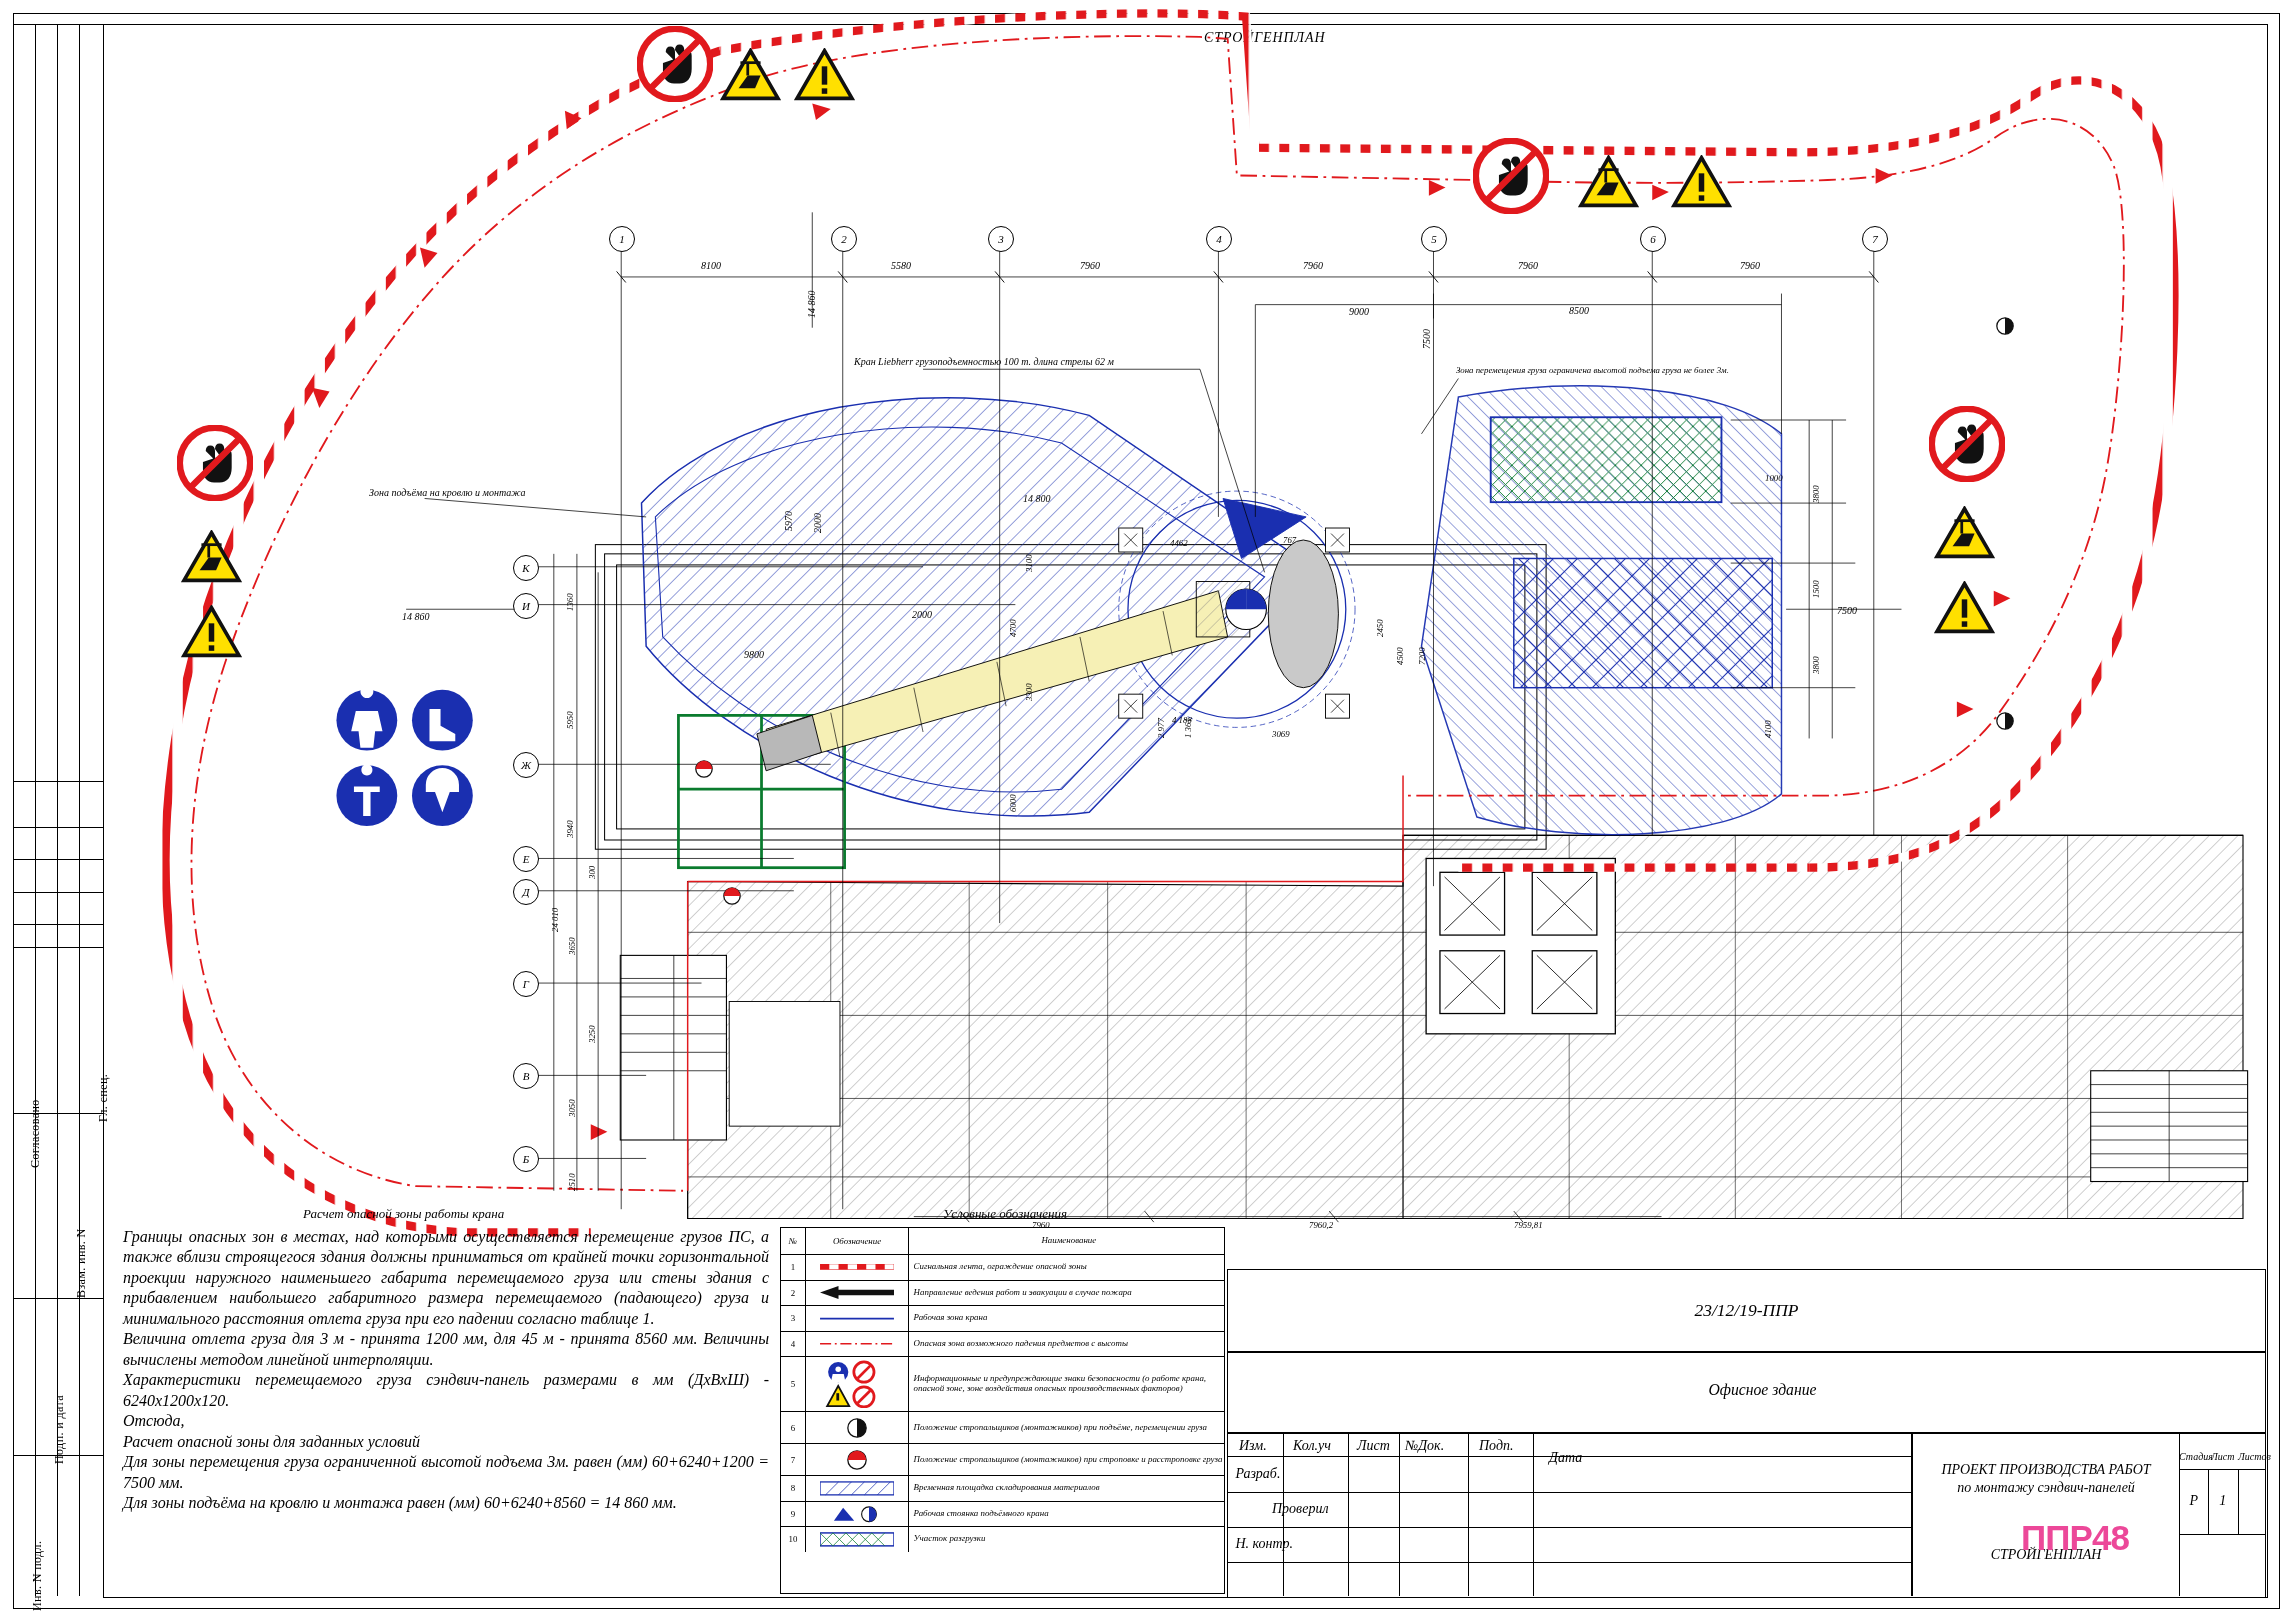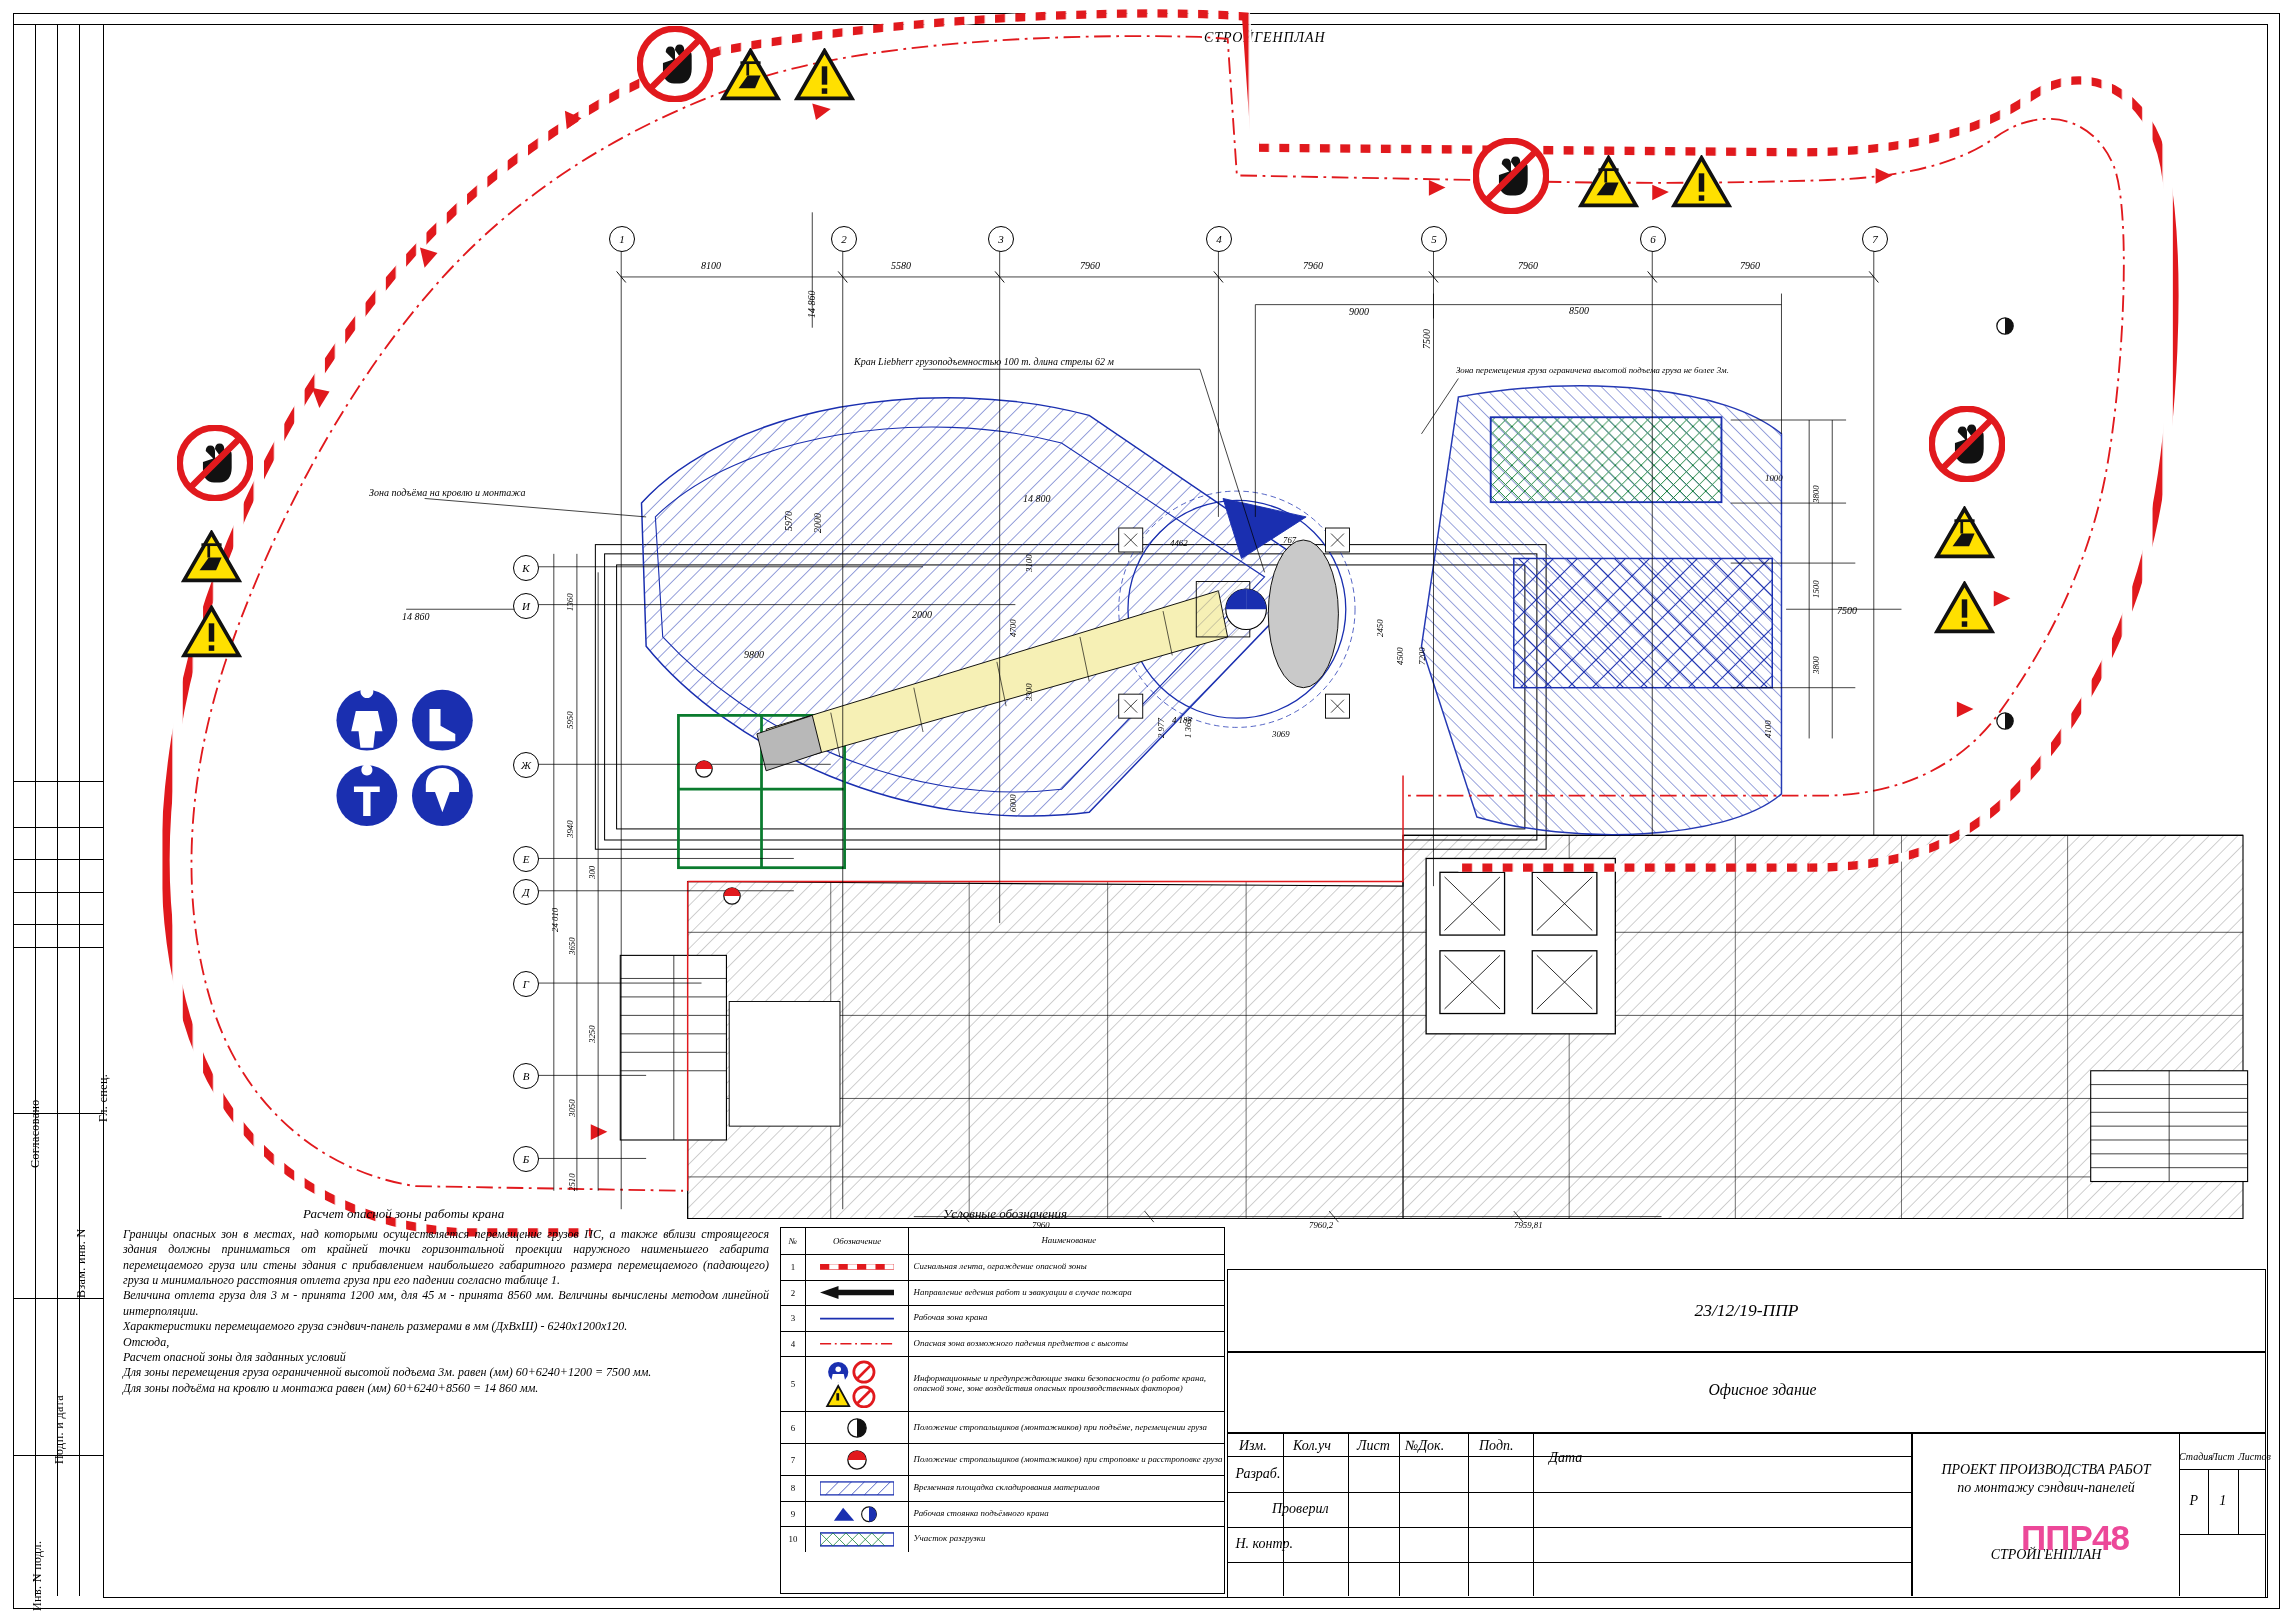--- a/index.html
+++ b/index.html
@@ -27,21 +27,21 @@
   .legend .row{position:relative;border-bottom:0.9px solid #000;height:24.5px;display:flex;align-items:center;}
   .legend .row:last-child{border-bottom:none;}
   .legend .c-num{width:24px;text-align:center;border-right:0.9px solid #000;height:100%;display:flex;align-items:center;justify-content:center;}
   .legend .c-sym{width:102px;border-right:0.9px solid #000;height:100%;display:flex;align-items:center;justify-content:center;}
   .legend .c-name{flex:1;padding-left:4.6px;line-height:1.12;font-style:italic;}
   .legend-head{font-style:italic;text-align:center;}
 
   .legend-title{position:absolute;left:943px;top:1206px;font-size:13px;font-style:italic;}
 
   .calc-title{position:absolute;left:303px;top:1206px;font-size:13px;font-style:italic;}
-  .calc-text{position:absolute;left:123px;top:1227px;width:646px;font-size:12px;font-style:italic;line-height:1.28;text-align:justify;}
+  .calc-text{position:absolute;left:123px;top:1227px;width:646px;font-size:16px;font-style:italic;line-height:1.28;text-align:justify;}
 
   .plan-title{position:absolute;left:1204px;top:30px;font-size:14px;font-style:italic;letter-spacing:0.9px;}
 
   
   .lab{position:absolute;font-size:10px;font-style:italic;white-space:nowrap;}
   .lab.sm{font-size:8.8px;}
   .lab.v{transform:rotate(-90deg);transform-origin:left top;}
 
   .axis-bub{position:absolute;width:24px;height:24px;border:0.9px solid #000;border-radius:50%;font-size:11px;
             display:flex;align-items:center;justify-content:center;background:#fff;font-style:italic;}

